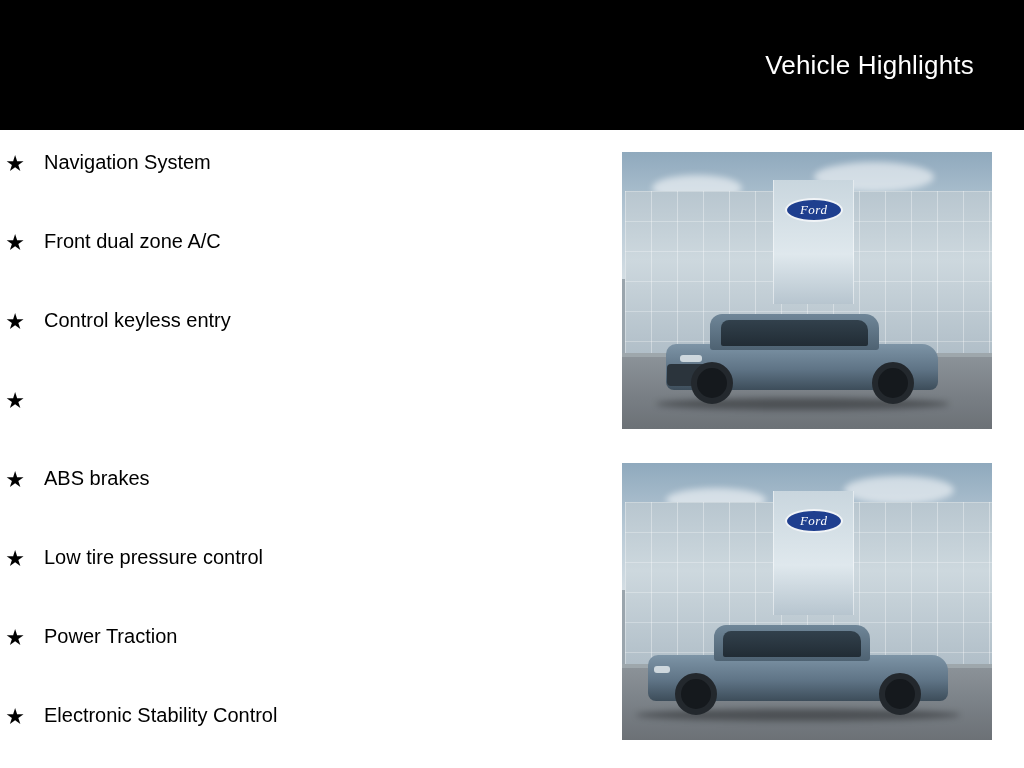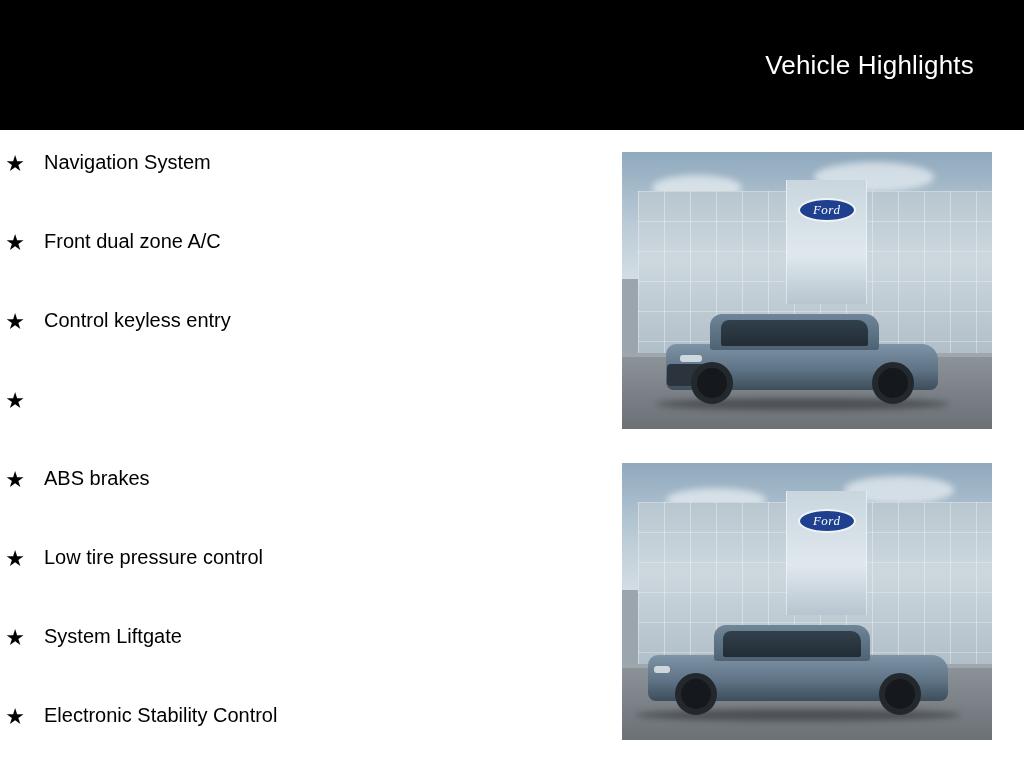--- a/index.html
+++ b/index.html
@@ -93,21 +93,21 @@
   }
   .cloud {
     position: absolute;
     border-radius: 50%;
     background: rgba(255,255,255,0.55);
     filter: blur(3px);
   }
   
   .building {
     position: absolute;
-    left: 16px;
+    left: 3px;
     top: 14%;
     width: 100%;
     height: 62%;
     background: linear-gradient(to bottom, #b8c6cf 0%, #cdd8de 40%, #aebcc6 100%);
     padding-left: 32px;
   }
   .glass-grid {
     position: absolute;
     inset: 0;
     background-image:
@@ -274,21 +274,21 @@
       <span class="highlight-label">ABS brakes</span>
     </div>
 
     <div class="highlight-row">
       <span class="bullet-star">★</span>
       <span class="highlight-label">Low tire pressure control</span>
     </div>
 
     <div class="highlight-row">
       <span class="bullet-star">★</span>
-      <span class="highlight-label">System Liftgate</span>
+      <span class="highlight-label">Power Traction</span>
     </div>
 
     <div class="highlight-row">
       <span class="bullet-star">★</span>
       <span class="highlight-label">Electronic Stability Control</span>
     </div>
 
   </div>
 
   <div class="photo" id="photo-1">

